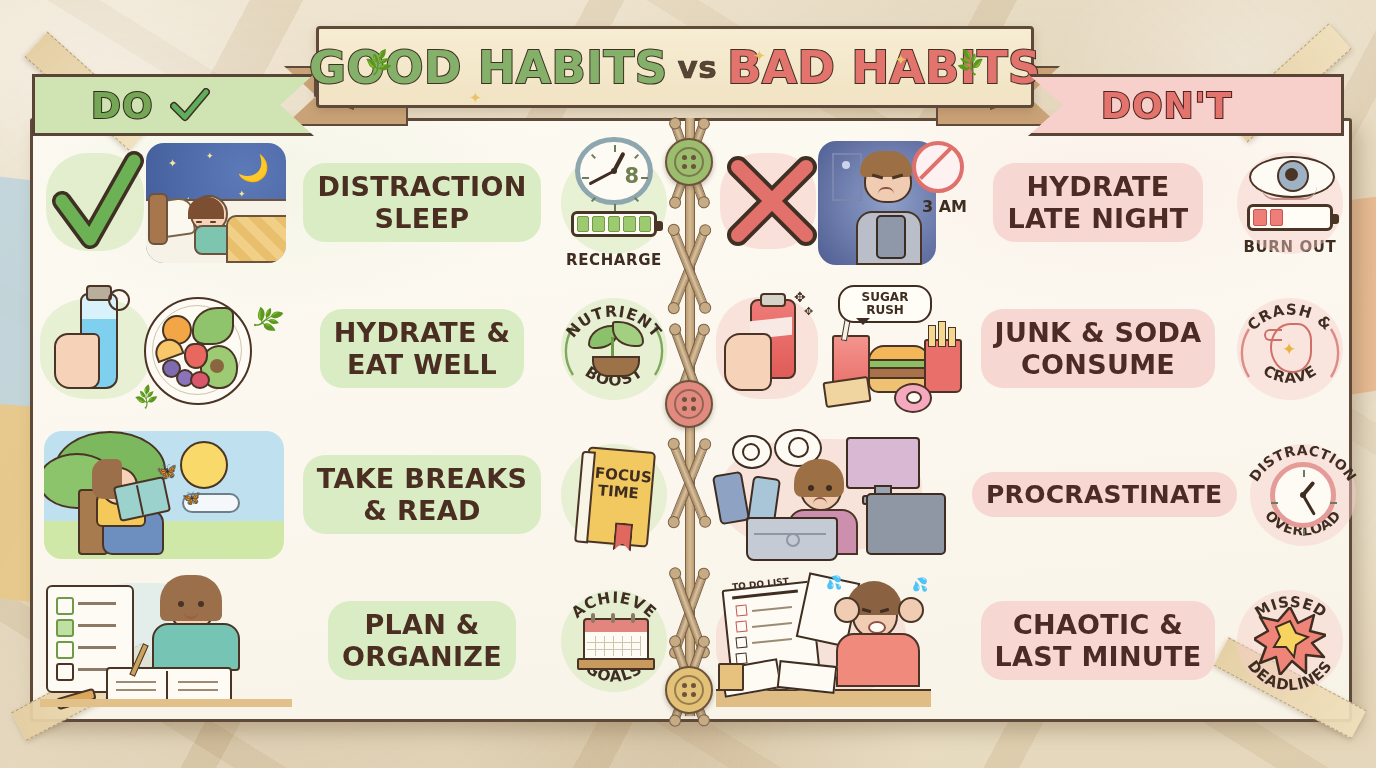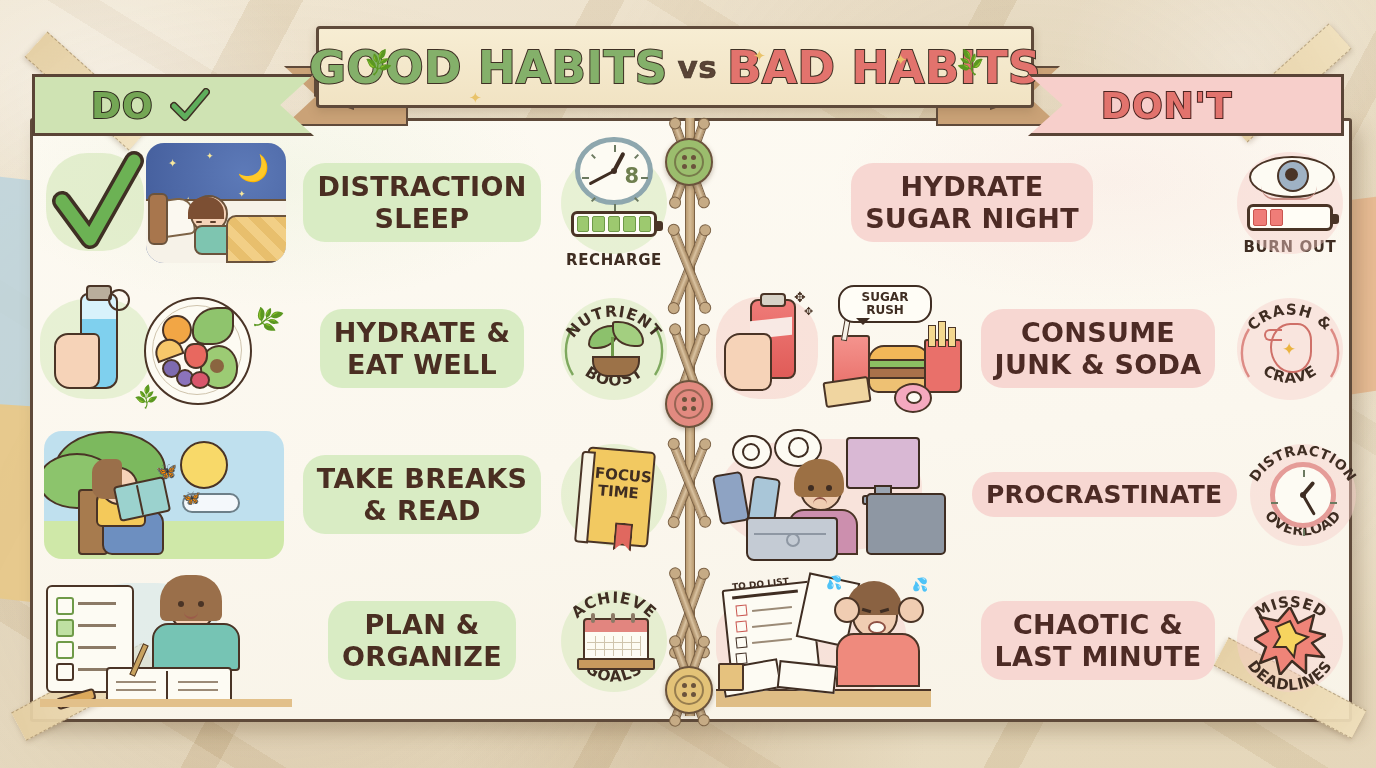--- a/index.html
+++ b/index.html
@@ -538,24 +538,44 @@
           </div>
         </div>
       </div>
     </div>
 
   </div>
 
   <div class="col right">
 
     <div class="row r0">
+      <div class="illus">
+        <div class="ill-blob" style="left:4px;top:16px;width:96px;height:96px;background:#f6cfc9;opacity:.6;"></div>
+        <svg style="position:absolute;left:8px;top:16px;" width="96" height="96" viewBox="0 0 96 96">
+          <path d="M14 14 L82 82 M82 14 L14 82" fill="none" stroke="#3f3024" stroke-width="22" stroke-linecap="round"></path>
+          <path d="M14 14 L82 82 M82 14 L14 82" fill="none" stroke="#e2706b" stroke-width="14" stroke-linecap="round"></path>
+        </svg>
+        <div class="scene" style="left:102px;top:4px;width:118px;height:124px;background:radial-gradient(circle at 60% 48%,#8fa0cb,#4f5d91);">
+          <div style="position:absolute;left:14px;top:12px;width:26px;height:44px;border:2px solid #7a86ad;"></div>
+          <div style="position:absolute;left:24px;top:20px;width:8px;height:8px;border-radius:50%;background:#cbd4ea;"></div>
+          <div style="position:absolute;left:46px;top:18px;width:44px;height:40px;border-radius:50% 50% 44% 44%;background:#f0cdb2;border:2px solid #4a3426;"></div>
+          <div style="position:absolute;left:42px;top:10px;width:52px;height:26px;background:#9c7044;border-radius:24px 24px 6px 6px;"></div>
+          <div style="position:absolute;left:54px;top:34px;width:11px;height:3px;background:#4a3426;transform:rotate(16deg);"></div>
+          <div style="position:absolute;left:74px;top:34px;width:11px;height:3px;background:#4a3426;transform:rotate(-16deg);"></div>
+          <div style="position:absolute;left:60px;top:46px;width:16px;height:5px;border-top:2px solid #8e5144;border-radius:10px 10px 0 0;"></div>
+          <div style="position:absolute;left:38px;bottom:0;width:62px;height:50px;background:#b9bec9;border:2px solid #4a3426;border-radius:16px 16px 0 0;"></div>
+          <div style="position:absolute;left:58px;bottom:6px;width:26px;height:40px;background:#8f98a8;border:2px solid #3a2c22;border-radius:5px;"></div>
+        </div>
+        <div class="noclock" style="left:196px;top:4px;"></div>
+        <div class="am-label" style="left:206px;top:60px;">3 AM</div>
+      </div>
       <div class="label">
         <div class="label-inner">
           <div>HYDRATE</div>
-          <div>SUGAR NIGHT</div>
+          <div>LATE NIGHT</div>
         </div>
       </div>
       <div class="badge">
         <div class="blob"></div>
         <div style="position:relative;width:82px;height:50px;margin-bottom:4px;">
           <div style="position:absolute;left:0;top:6px;width:82px;height:38px;border:2.5px solid #4a3426;border-radius:50%/50%;background:#fdfbf3;"></div>
           <div style="position:absolute;left:28px;top:10px;width:28px;height:28px;border-radius:50%;background:#9fb2c4;border:2px solid #4a3426;"></div>
           <div style="position:absolute;left:36px;top:18px;width:13px;height:13px;border-radius:50%;background:#4a3426;"></div>
           <div style="position:absolute;left:12px;top:36px;width:56px;height:12px;border-bottom:2.5px solid #c98f86;border-radius:0 0 40px 40px;"></div>
         </div>
@@ -592,22 +612,22 @@
         <div style="position:absolute;left:178px;top:100px;width:34px;height:26px;border-radius:50%;background:#f5a9bf;border:2.5px solid #4a3426;"></div>
         <div style="position:absolute;left:190px;top:108px;width:12px;height:9px;border-radius:50%;background:#fdfbf3;border:2px solid #4a3426;"></div>
         <div style="position:absolute;left:108px;top:96px;width:42px;height:22px;background:#f0d5a0;border:2.5px solid #4a3426;border-radius:3px;transform:rotate(-8deg);"></div>
         <div class="speech" style="left:122px;top:2px;width:76px;">
           <div>SUGAR</div>
           <div>RUSH</div>
         </div>
       </div>
       <div class="label">
         <div class="label-inner">
+          <div>JUNK &amp; SODA</div>
           <div>CONSUME</div>
-          <div>JUNK &amp; SODA</div>
         </div>
       </div>
       <div class="badge">
         <div class="blob"></div>
         <div class="circ">
           <svg width="118" height="124" viewBox="0 0 118 124">
             <defs>
               <path id="arcTop3" d="M12,66 A48,48 0 0,1 106,66"></path>
               <path id="arcBot3" d="M16,64 A45,45 0 0,0 102,64"></path>
             </defs>

